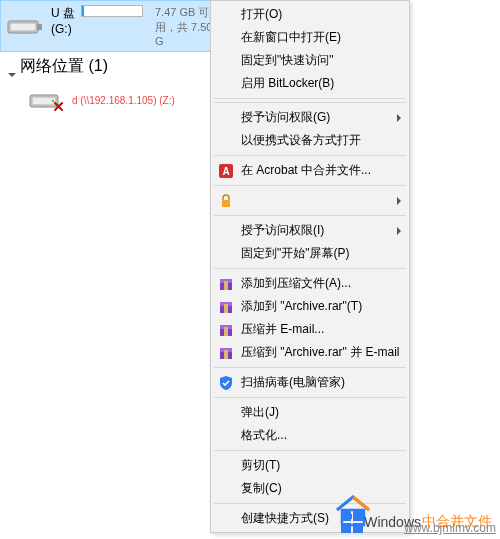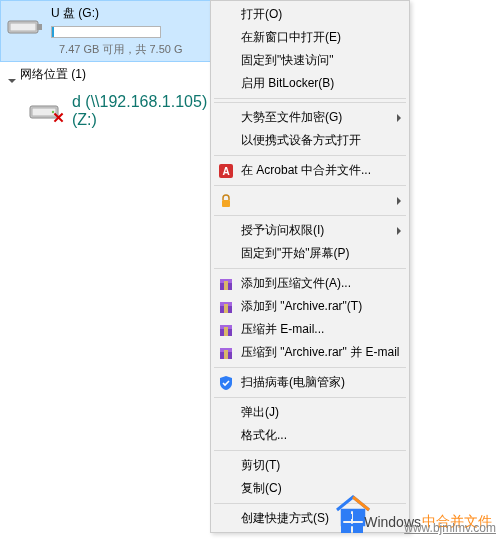--- a/index.html
+++ b/index.html
@@ -3,37 +3,37 @@
   <meta charset="utf-8">
   <style>
     * { margin: 0; padding: 0; box-sizing: border-box; font-family: "Microsoft YaHei", "Segoe UI", sans-serif; }
     body { width: 500px; height: 539px; background: #fff; position: relative; overflow: hidden; font-size: 12px; }
 
     .explorer { position: absolute; left: 0; top: 0; width: 230px; }
 
     .drive-item { display: flex; align-items: flex-start; padding: 4px 6px; gap: 8px; }
     .drive-item.selected { background: #cce8ff; border: 1px solid #99d1ff; }
     .drive-icon { width: 36px; height: 22px; margin-top: 10px; }
-    .drive-info { display: flex; flex-direction: column; gap: 4px; }
+    .drive-info { display: flex; flex-direction: row; gap: 4px; }
     .drive-name { font-size: 12px; color: #000; }
     .drive-bar { width: 110px; height: 12px; border: 1px solid #b5b5b5; background: #fff; position: relative; }
     .drive-bar-fill { position: absolute; left: 0; top: 0; bottom: 0; background: #26a0da; }
     .drive-text { font-size: 11px; color: #6d6d6d; margin-left: 8px; }
 
-    .section-header { padding: 4px 10px 4px 8px; font-size: 12px; color: #000; display: flex; align-items: flex-end; gap: 4px; }
+    .section-header { padding: 4px 10px 4px 8px; font-size: 16px; color: #000; display: flex; align-items: flex-end; gap: 4px; }
     .chevron { width: 0; height: 0; border-top: 4px solid #555; border-left: 4px solid transparent; border-right: 4px solid transparent; display: inline-block; }
 
     .net-item { display: flex; align-items: center; padding: 6px 6px 6px 28px; gap: 8px; position: relative; }
     .net-icon { width: 36px; height: 26px; position: relative; }
     .red-x {
       position: absolute; right: -2px; bottom: -1px; width: 15px; height: 15px;
       display: flex; align-items: center; justify-content: center;
       color: #d40000; font-size: 15px; font-weight: bold; line-height: 1;
     }
-    .net-label { font-size: 16px; color: #0f766e; }
+    .net-label { font-size: 10px; color: #ef4444; }
 
     .context-menu {
       position: absolute; left: 210px; top: 0; width: 200px;
       background: #f2f2f2; border: 1px solid #cccccc;
       box-shadow: 2px 2px 4px rgba(0,0,0,0.15);
       padding: 2px;
     }
     .menu-item {
       display: flex; align-items: center;
       height: 23px; padding: 0 18px 0 28px;
@@ -113,21 +113,21 @@
     </div>
   <div class="menu-item">
       <span>固定到"快速访问"</span>
     </div>
   <div class="menu-item">
       <span>启用 BitLocker(B)</span>
     </div>
   <div class="menu-sep"></div>
   <div class="menu-sep"></div>
   <div class="menu-item">
-      <span>大勢至文件加密(G)</span>
+      <span>授予访问权限(G)</span>
       <span class="submenu-arrow"></span>
     </div>
   <div class="menu-item">
       <span>以便携式设备方式打开</span>
     </div>
   <div class="menu-sep"></div>
   <div class="menu-item">
     <span class="mi-icon">
       <svg viewBox="0 0 16 16" width="16" height="16">
           <rect x="1" y="1" width="14" height="14" rx="2" fill="#d32f2f"></rect>

